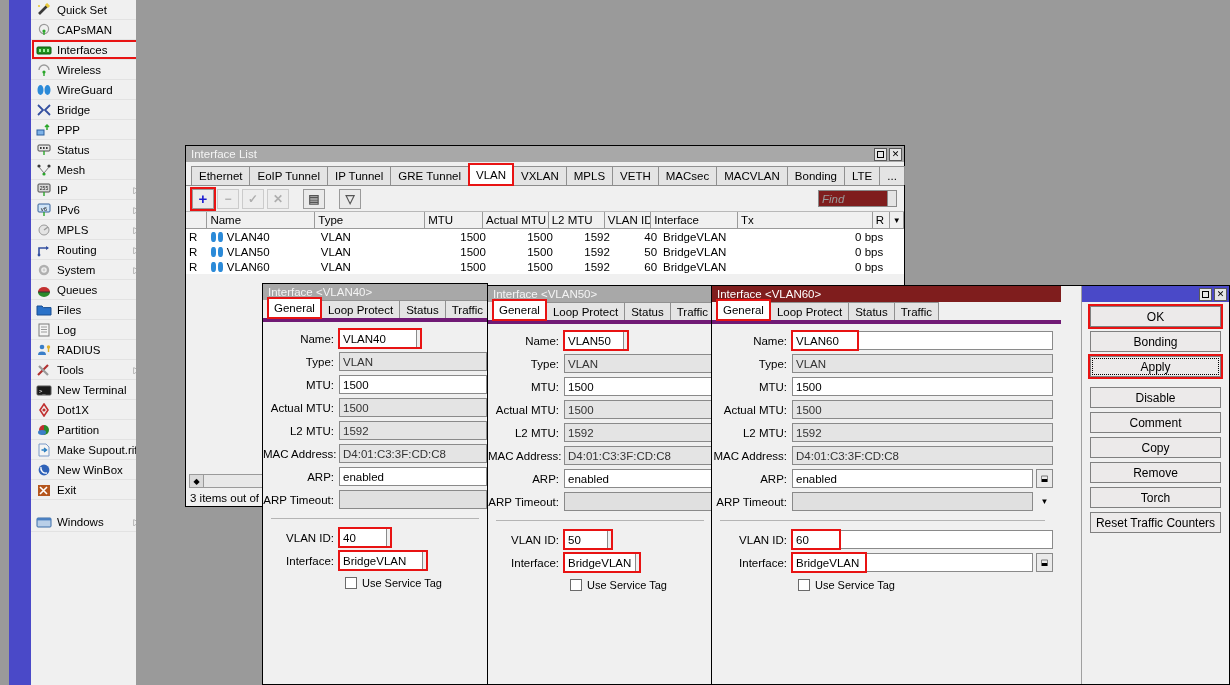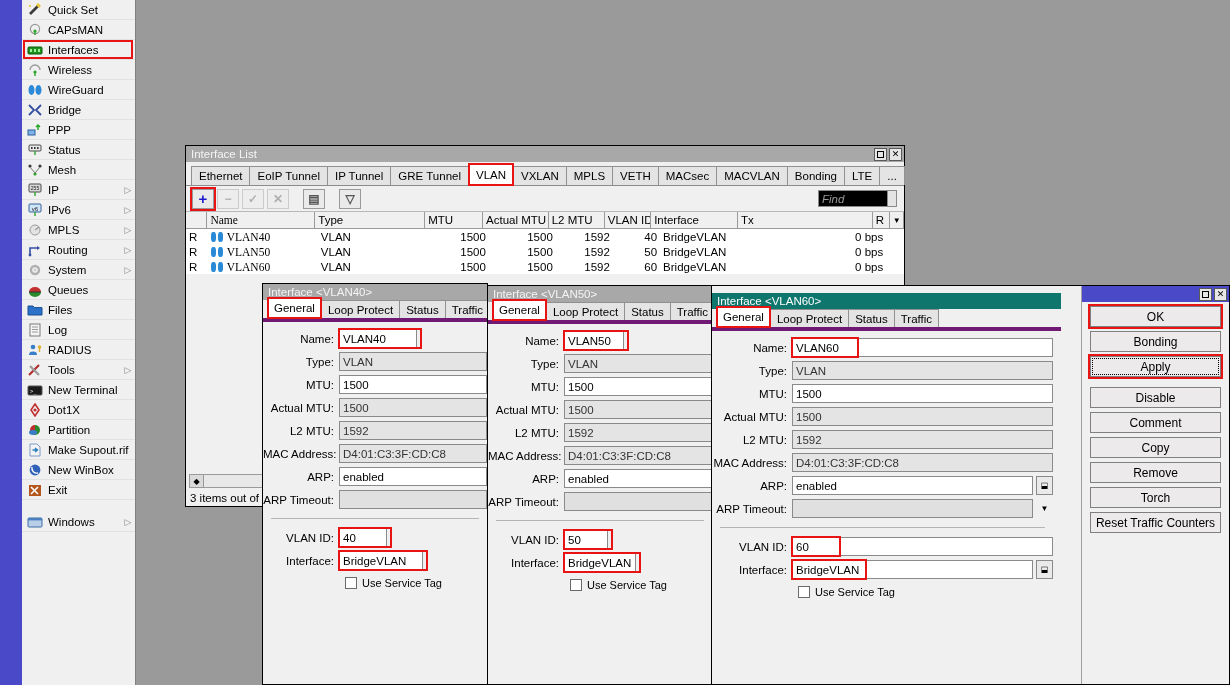--- a/index.html
+++ b/index.html
@@ -8,21 +8,21 @@
     width: 1230px; height: 685px;
     overflow: hidden;
     font-family: "Liberation Sans", sans-serif;
     font-size: 11px;
     color: #000;
   }
   body { background: #9a9a9a; position: relative; }
 
   
   #sidebar {
-    position: absolute; left: 0; top: 0; width: 136px; height: 685px;
+    position: absolute; left: 9px; top: 0; width: 136px; height: 685px;
     background: #f0f0f0;
     border-right: 1px solid #808080;
   }
   #sidebar-accent {
     position: absolute; left: 0; top: 0; width: 22px; height: 685px;
     background: #4a49c8;
   }
   #menu-list {
     position: absolute; left: 22px; top: 0; right: 0; bottom: 0;
     background: #f0f0f0;
@@ -68,21 +68,21 @@
     background: #f0f0f0;
     border: 1px solid #000;
   }
   .win-title {
     height: 16px;
     display: flex; align-items: center;
     padding: 0 2px 0 5px;
     font-size: 11.5px;
     color: #fff;
   }
-  .win-title.active { background: #0f766e; margin-top: 7px; }
+  .win-title.active { background: #7f1d1d; }
   .win-title.inactive { background: #a8a8a8; color: #f4f4f4; }
   .win-title .wt-text { flex: 1 1 auto; }
   .win-btns { display: flex; gap: 2px; }
   .win-btn {
     width: 13px; height: 13px;
     background: #e6e6e6;
     border: 1px solid #5a5a5a;
     display: flex; align-items: center; justify-content: center;
     font-size: 9px; line-height: 1; color: #000;
   }
@@ -146,21 +146,21 @@
   .tb-btn.ring::after {
     content: "";
     position: absolute; left: -3px; top: -3px; right: -3px; bottom: -3px;
     border: 2px solid #e81313;
     pointer-events: none;
   }
   .tb-gap { width: 8px; }
   #if-find-wrap { margin-left: auto; margin-right: 7px; display:flex; align-items:center; }
   #if-find {
     width: 70px; height: 17px;
-    background: #000000;
+    background: #7f1d1d;
     border: 1px solid #8a8a8a;
     font-style: italic;
     color: #9a9a9a;
     font-size: 11.5px;
     padding: 0 3px;
     display: flex; align-items: center;
   }
   #if-find-scroll {
     width: 9px; height: 17px;
     border: 1px solid #8a8a8a; border-left: none;
@@ -183,21 +183,21 @@
   }
   .td-row { display: flex; height: 15px; background: #fff; }
   .td {
     font-size: 11.5px;
     display: flex; align-items: center;
     padding: 0 3px;
     overflow: hidden; white-space: nowrap;
   }
   .td.num, .th.num { justify-content: flex-end; }
   .c-flag { width: 22px; }
-  .c-name { width: 112px; font-family: Liberation Serif, serif; }
+  .c-name { width: 112px; }
   .c-type { width: 114px; }
   .c-mtu  { width: 60px; }
   .c-amtu { width: 68px; }
   .c-l2   { width: 58px; }
   .c-vid  { width: 48px; }
   .c-intf { width: 90px; }
   .c-tx   { width: 140px; }
   .c-r    { width: 18px; }
   .c-drop { width: 14px; }
   .vlan-ico {

